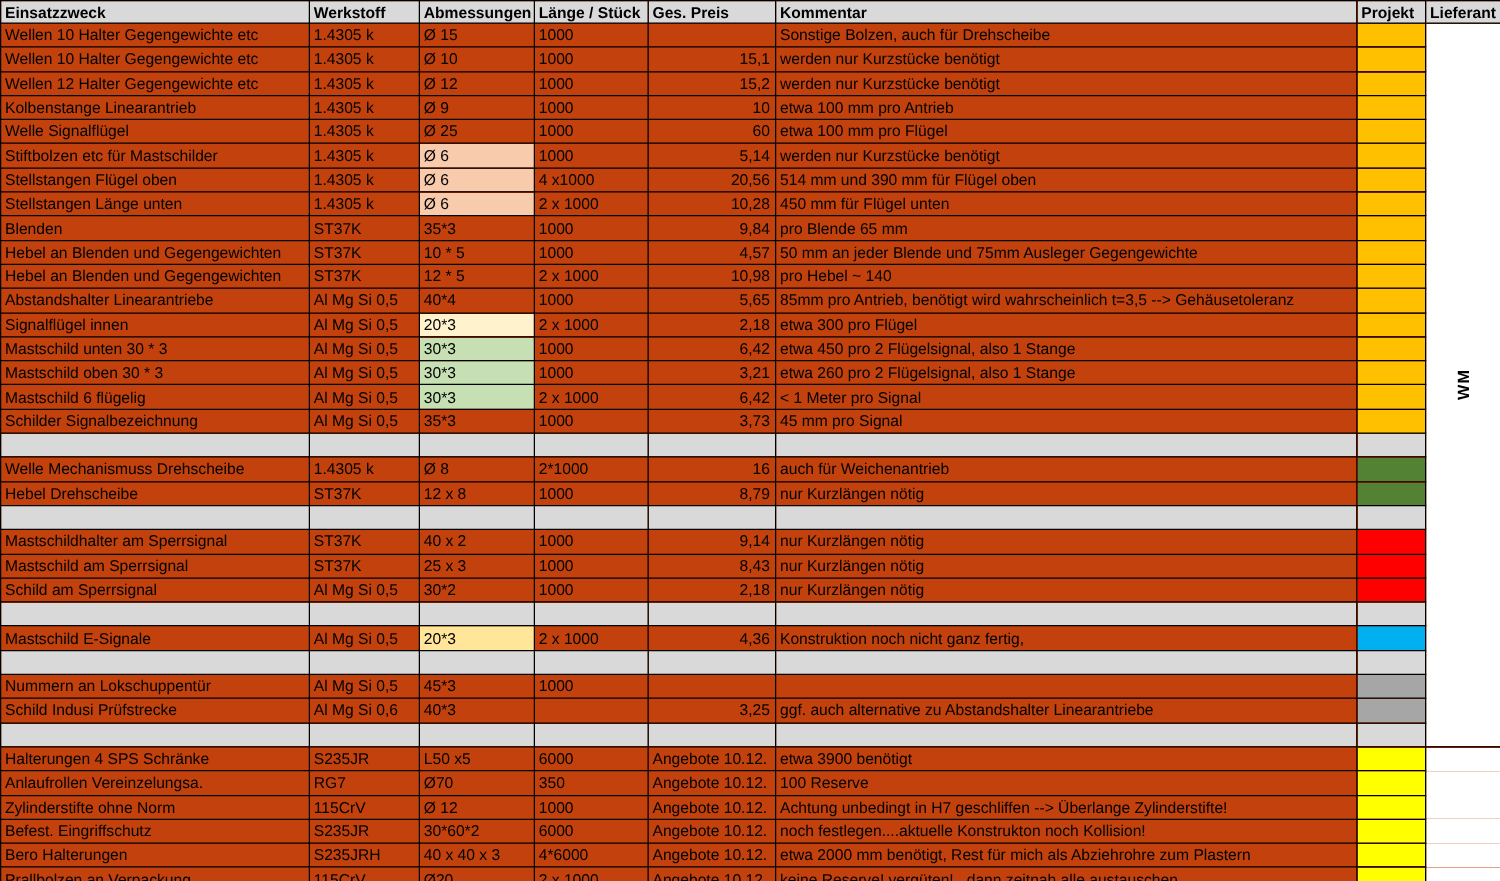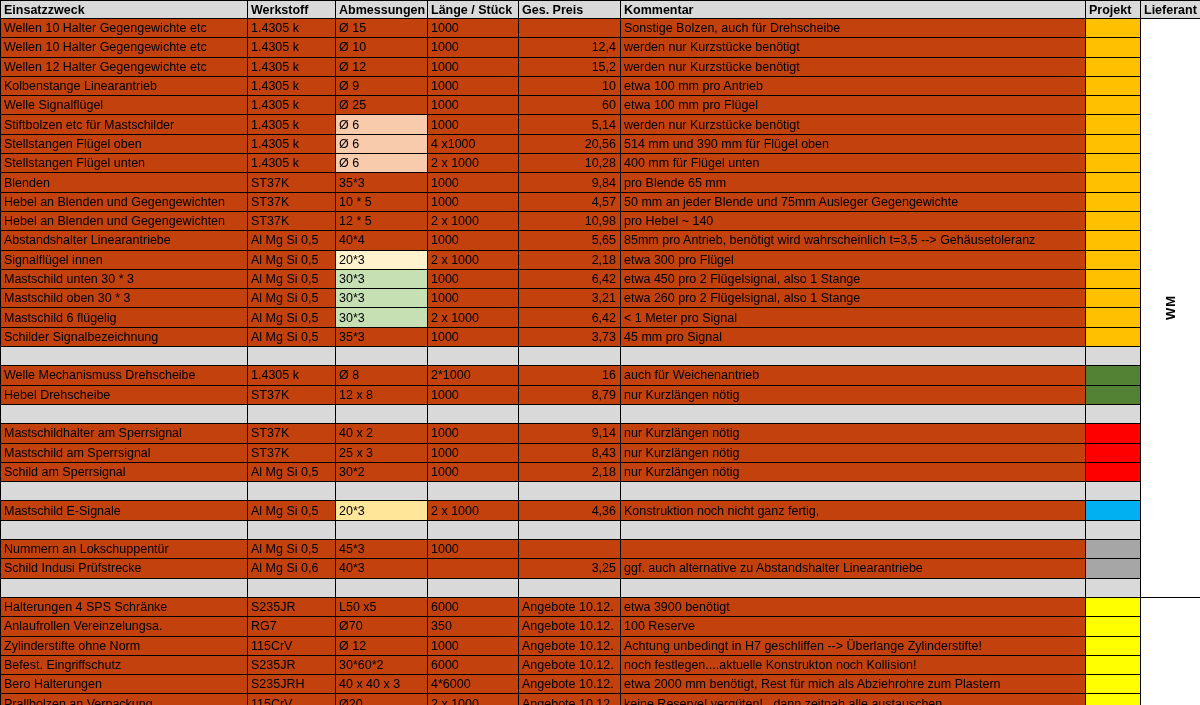--- a/index.html
+++ b/index.html
@@ -91,21 +91,21 @@
           <td></td>
           <td>Sonstige Bolzen, auch für Drehscheibe</td>
           <td style="background: rgb(255, 192, 0);"></td>
           <td class="lief-merged" rowspan="30"><span class="vtext">WM</span></td>
         </tr>
         <tr>
           <td>Wellen 10 Halter Gegengewichte etc</td>
           <td>1.4305 k</td>
           <td>Ø 10</td>
           <td>1000</td>
-          <td class="num">12,4</td>
+          <td class="num">15,1</td>
           <td>werden nur Kurzstücke benötigt</td>
           <td style="background: rgb(255, 192, 0);"></td>
         </tr>
         <tr>
           <td>Wellen 12 Halter Gegengewichte etc</td>
           <td>1.4305 k</td>
           <td>Ø 12</td>
           <td>1000</td>
           <td class="num">15,2</td>
           <td>werden nur Kurzstücke benötigt</td>
@@ -141,26 +141,26 @@
         <tr>
           <td>Stellstangen Flügel oben</td>
           <td>1.4305 k</td>
           <td style="background: rgb(248, 203, 173);">Ø 6</td>
           <td>4 x1000</td>
           <td class="num">20,56</td>
           <td>514 mm und 390 mm für Flügel oben</td>
           <td style="background: rgb(255, 192, 0);"></td>
         </tr>
         <tr>
-          <td>Stellstangen Flügel unten</td>
+          <td>Stellstangen Länge unten</td>
           <td>1.4305 k</td>
           <td style="background: rgb(248, 203, 173);">Ø 6</td>
           <td>2 x 1000</td>
           <td class="num">10,28</td>
-          <td>400 mm für Flügel unten</td>
+          <td>450 mm für Flügel unten</td>
           <td style="background: rgb(255, 192, 0);"></td>
         </tr>
         <tr>
           <td>Blenden</td>
           <td>ST37K</td>
           <td>35*3</td>
           <td>1000</td>
           <td class="num">9,84</td>
           <td>pro Blende 65 mm</td>
           <td style="background: rgb(255, 192, 0);"></td>

